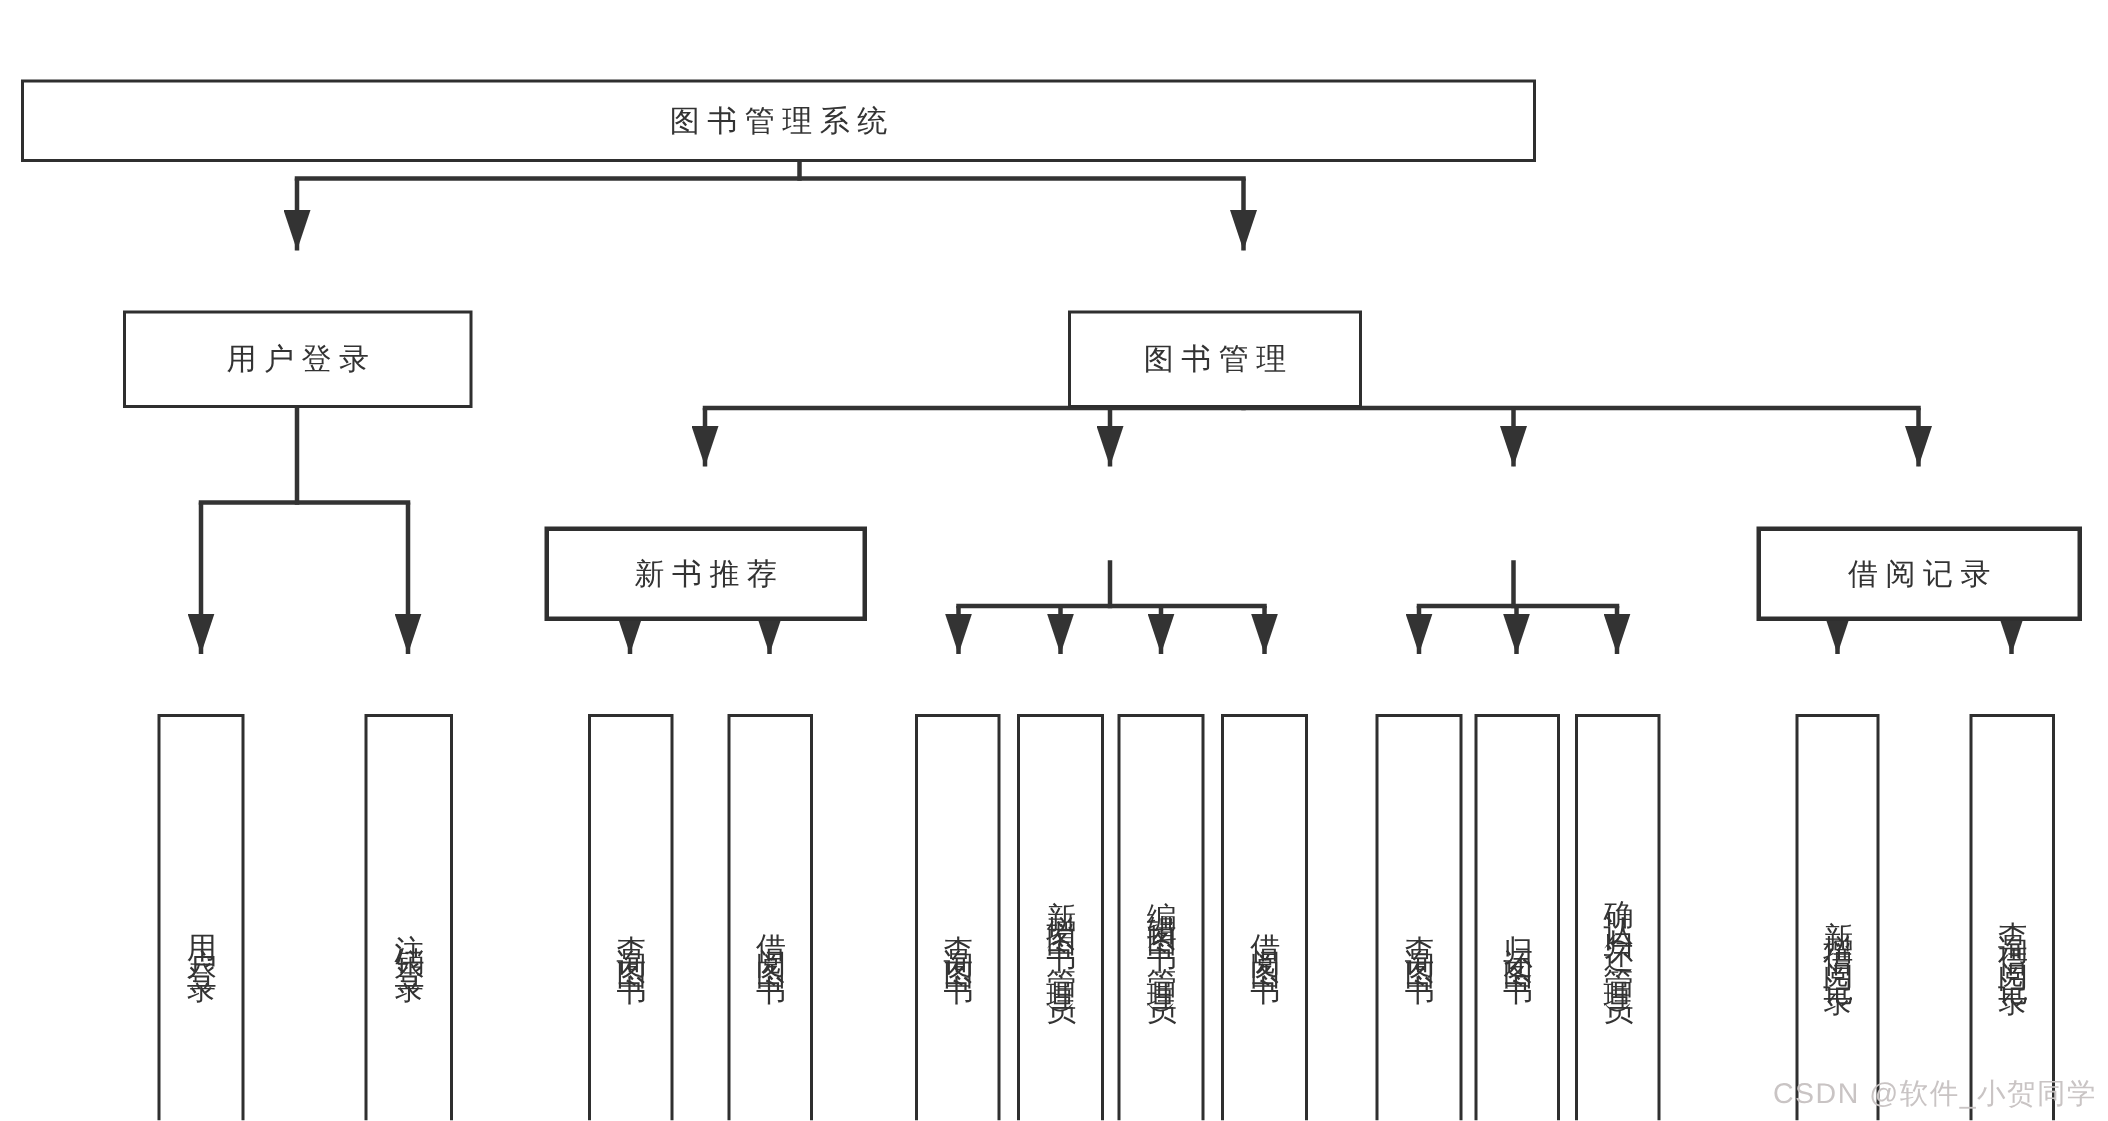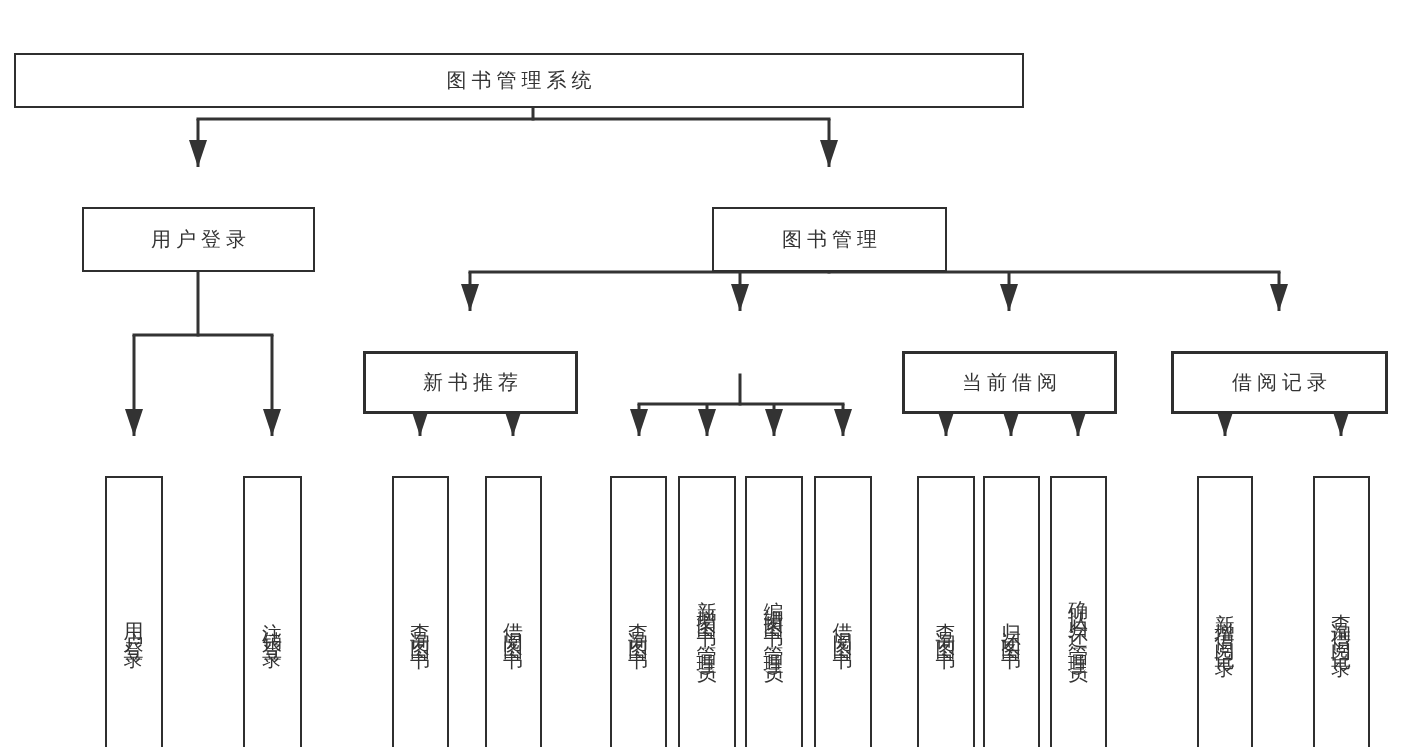--- a/index.html
+++ b/index.html
@@ -85,29 +85,26 @@
     </g>
   </svg>
 
   <div class="box h" style="left:14px;top:14px;width:1010px;height:55px">
     <span>图书管理系统</span>
   </div>
 
   <div class="box h" style="left:82px;top:168px;width:233px;height:65px">
     <span>用户登录</span>
   </div>
-  <div class="box h" style="left:712px;top:168px;width:235px;height:65px">
+  <div class="box h" style="left:712px;top:168px;width:196px;height:65px">
     <span>图书管理</span>
   </div>
 
   <div class="box h lvl3" style="left:363px;top:312px;width:215px;height:63px">
     <span>新书推荐</span>
-  </div>
-  <div class="box h lvl3" style="left:902px;top:312px;width:215px;height:63px">
-    <span>当前借阅</span>
   </div>
   <div class="box h lvl3" style="left:1171px;top:312px;width:217px;height:63px">
     <span>借阅记录</span>
   </div>
 
   <div class="box leaf" style="left:105px;top:437px;width:58px;height:298px">
     <span>用户登录</span>
   </div>
   <div class="box leaf" style="left:243px;top:437px;width:59px;height:298px">
     <span>注销登录</span>
@@ -143,13 +140,14 @@
     <span>确认归还（管理员）</span>
   </div>
 
   <div class="box leaf" style="left:1197px;top:437px;width:56px;height:298px">
     <span>新增借阅记录</span>
   </div>
   <div class="box leaf" style="left:1313px;top:437px;width:57px;height:298px">
     <span>查询借阅记录</span>
   </div>
 
+  <div class="watermark">CSDN @软件_小贺同学</div>
 </div>
 
 </body></html>

